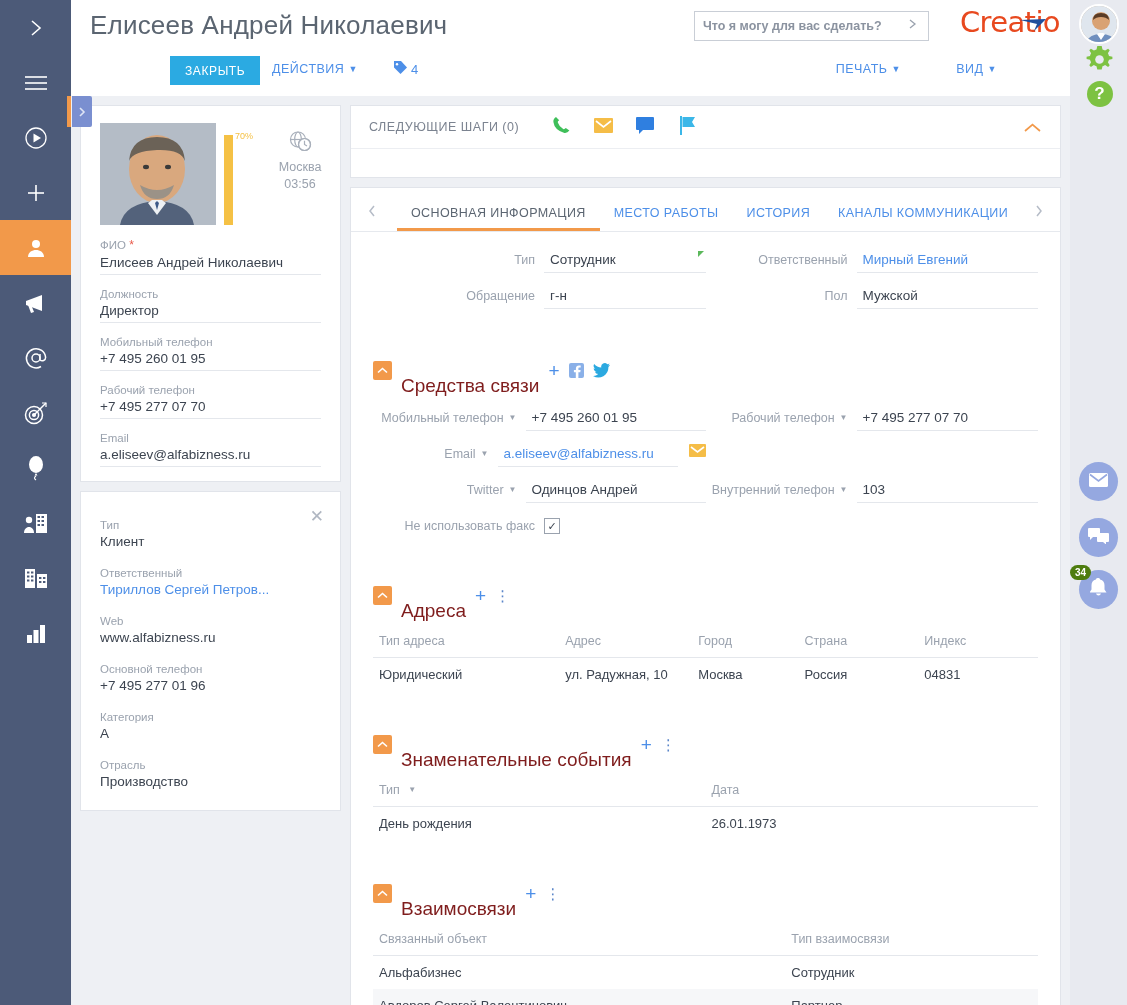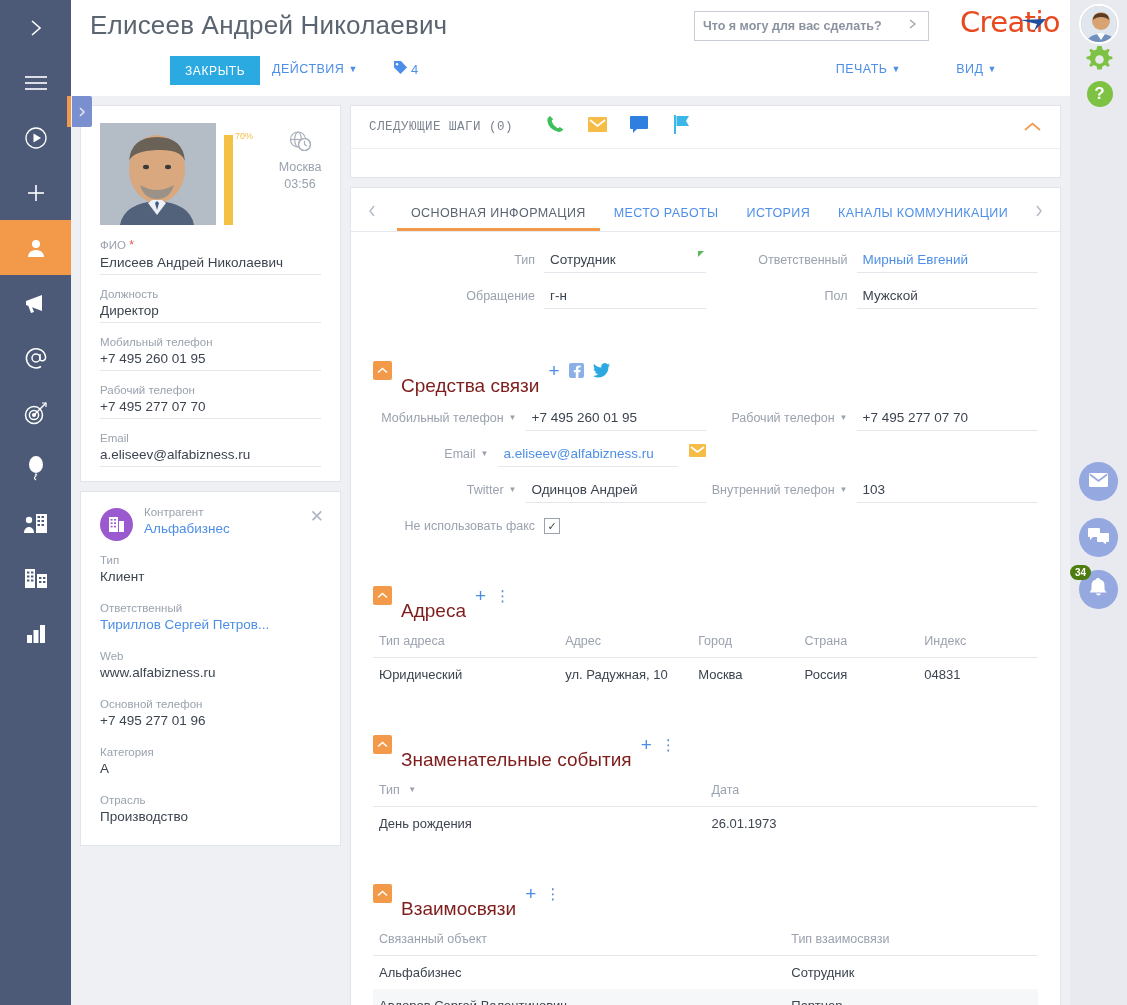--- a/index.html
+++ b/index.html
@@ -171,21 +171,21 @@
   
   .main{
     position:absolute; left:350px; top:96px; right:57px; bottom:0;
     background:#eef0f4; padding:9px 9px 0 0;
   }
   .steps{
     background:#fff; border:1px solid #e1e4ea; height:73px; position:relative;
   }
   .steps-head{
     height:43px; border-bottom:1px solid #eceef2;
-    display:flex; align-items:center; padding-left:18px; gap:0;font-family:Liberation Mono, monospace;
+    display:flex; align-items:center; padding-left:18px; gap:0;
   }
   .steps-title{ font-size:12.5px; color:#7b8390; letter-spacing:.5px; margin-right:21px;}
   .steps-ico{ width:42px; display:flex; align-items:center; justify-content:center;}
   .steps-collapse{ position:absolute; right:18px; top:14px; }
 
   .tabsbox{
     background:#fff; border:1px solid #e1e4ea; margin-top:9px;
     min-height:800px; position:relative;
   }
   .tabs{
@@ -547,38 +547,20 @@
         <div class="fld-value">+7 495 277 07 70</div>
       </div>
       <div class="fld">
         <div class="fld-label">Email</div>
         <div class="fld-value">a.eliseev@alfabizness.ru</div>
       </div>
     </div>
 
     <div class="card card2">
       <span class="acct-close">✕</span>
-      <div class="acct-head">
-        <div class="acct-ico">
-          <svg width="17" height="17" viewBox="0 0 17 17" fill="#fff">
-              <rect x="1" y="1" width="9" height="15"></rect>
-              <rect x="11" y="5" width="5" height="11"></rect>
-              <rect x="2.6" y="3" width="2" height="1.6" fill="#9b59d0"></rect>
-              <rect x="6" y="3" width="2" height="1.6" fill="#9b59d0"></rect>
-              <rect x="2.6" y="6.4" width="2" height="1.6" fill="#9b59d0"></rect>
-              <rect x="6" y="6.4" width="2" height="1.6" fill="#9b59d0"></rect>
-              <rect x="2.6" y="9.8" width="2" height="1.6" fill="#9b59d0"></rect>
-              <rect x="6" y="9.8" width="2" height="1.6" fill="#9b59d0"></rect>
-            </svg>
-        </div>
-        <div>
-          <div class="fld-label">Контрагент</div>
-          <div class="fld-value link" style="border:none">Альфабизнес</div>
-        </div>
-      </div>
 
       <div class="fld">
         <div class="fld-label">Тип</div>
         <div class="fld-value" style="border:none">Клиент</div>
       </div>
       <div class="fld">
         <div class="fld-label">Ответственный</div>
         <div class="fld-value link" style="border:none">Тириллов Сергей Петров...</div>
       </div>
       <div class="fld">

